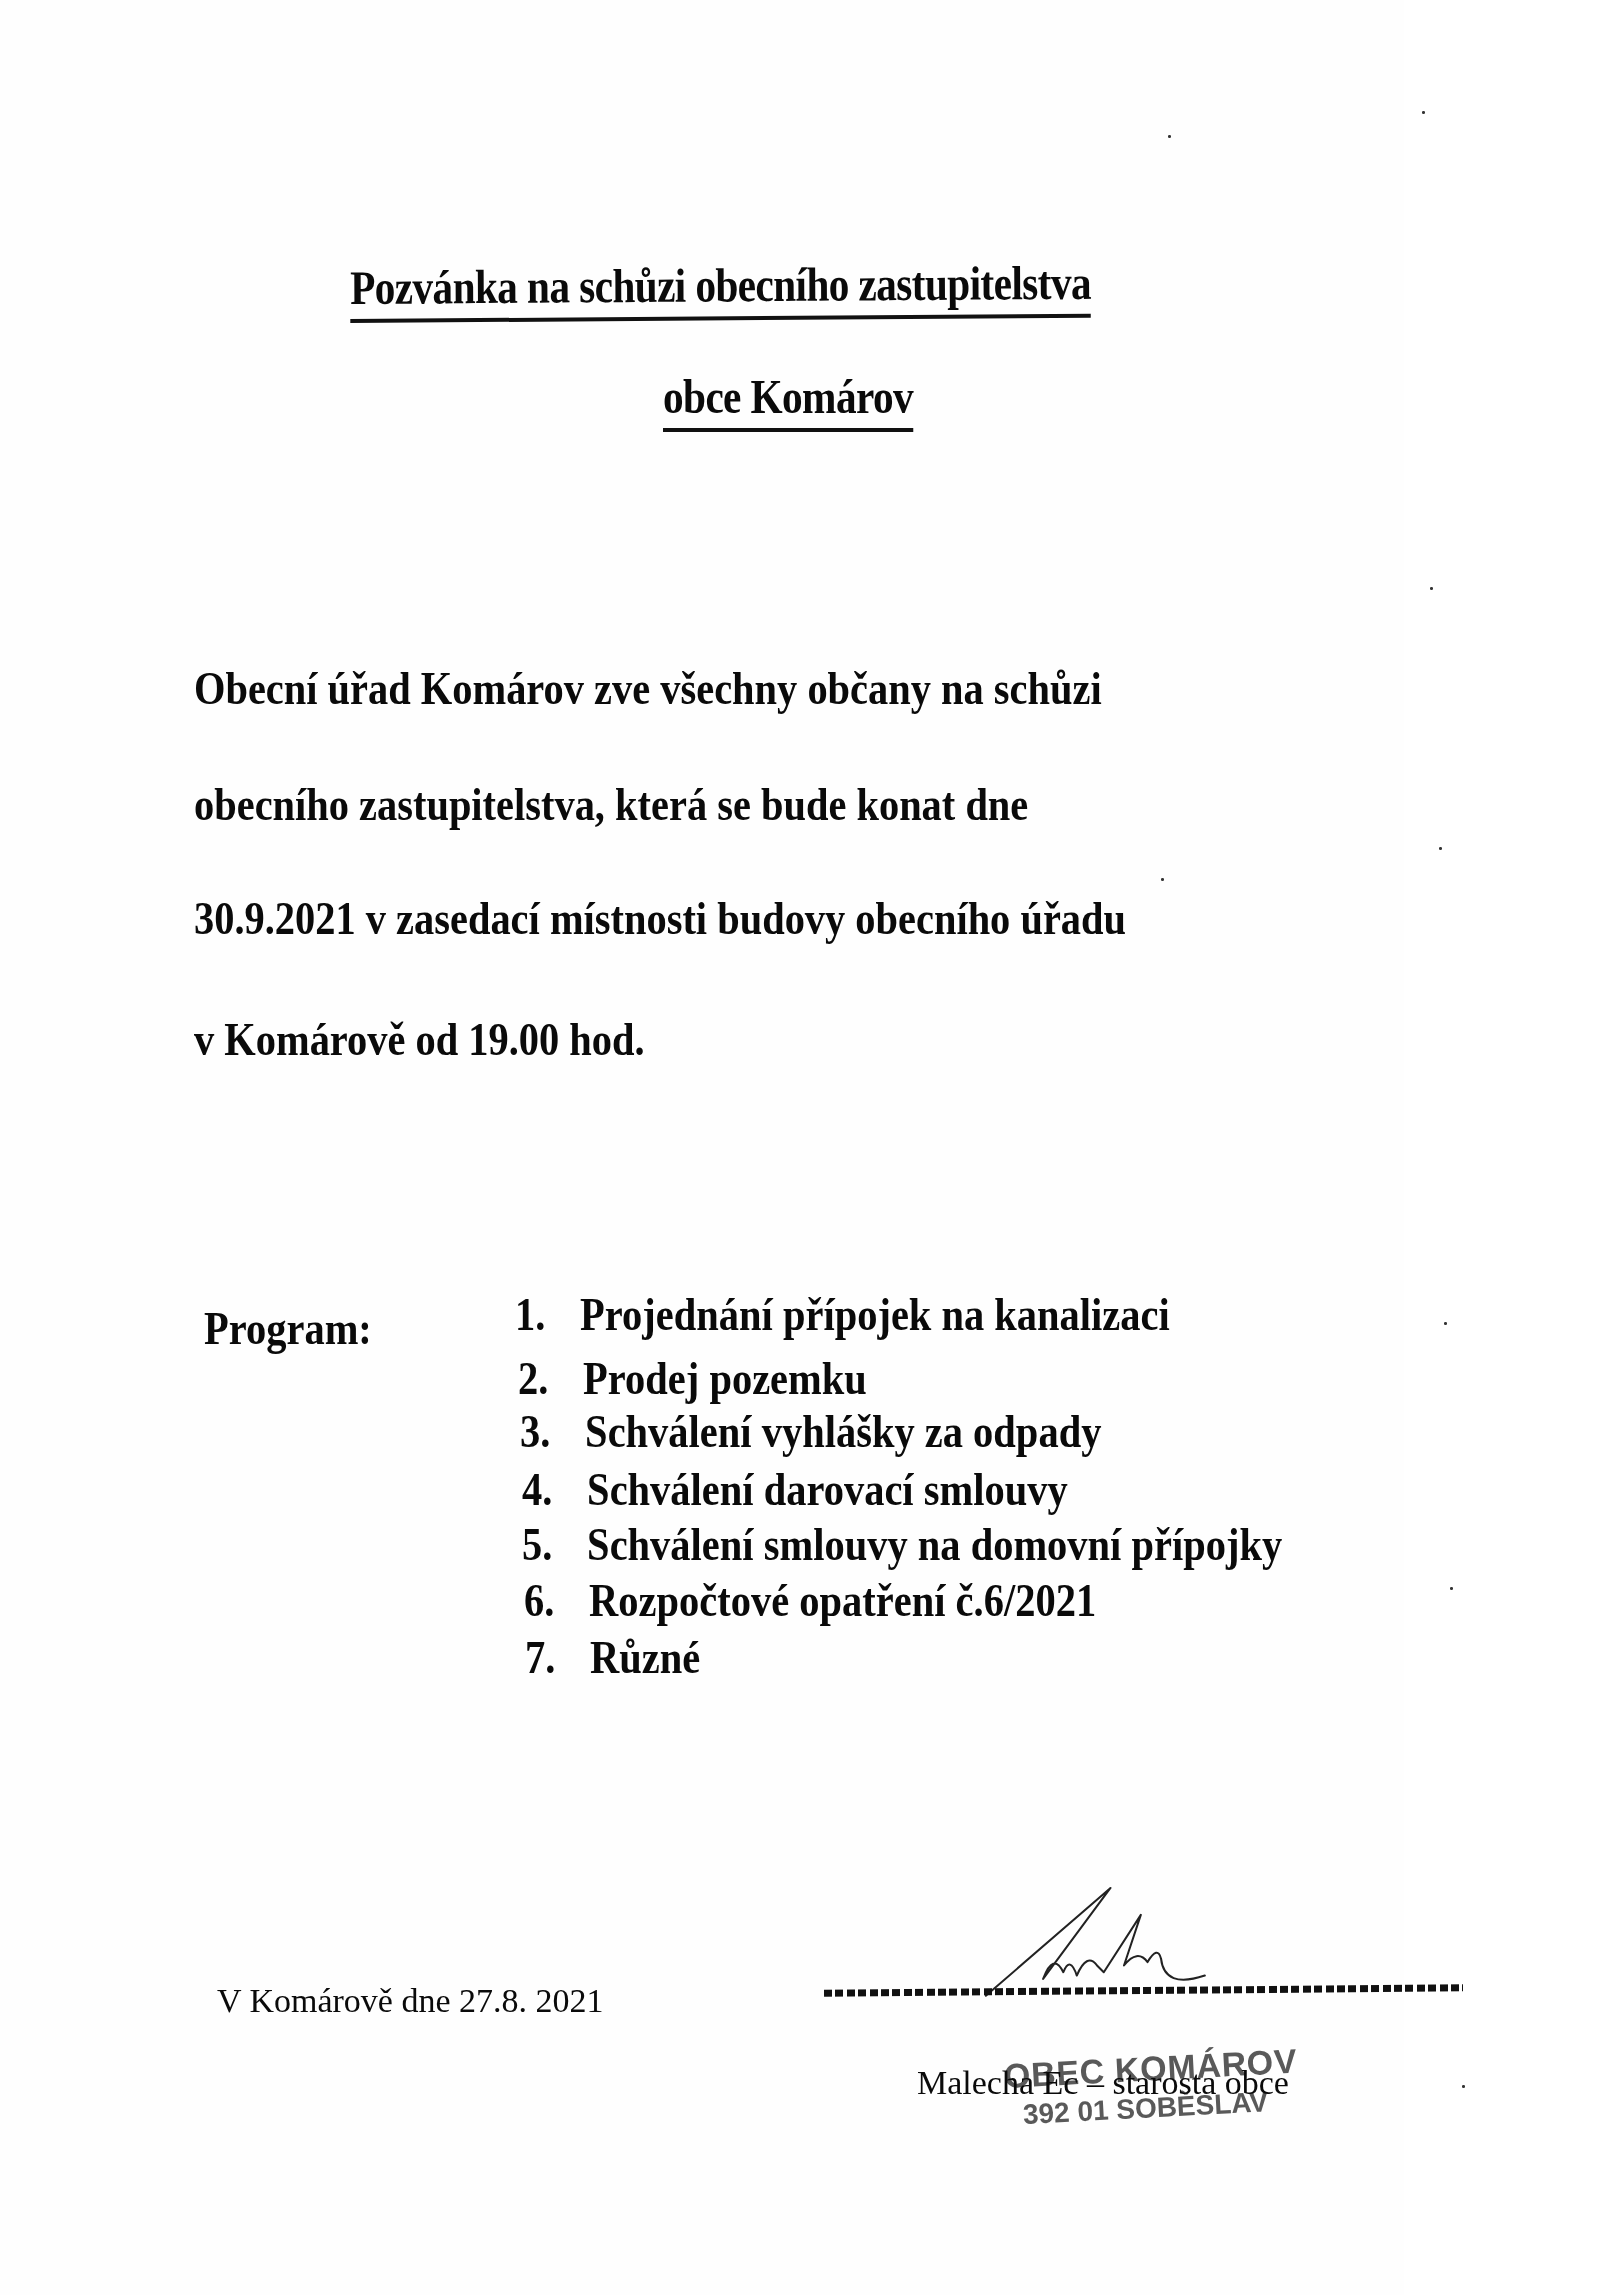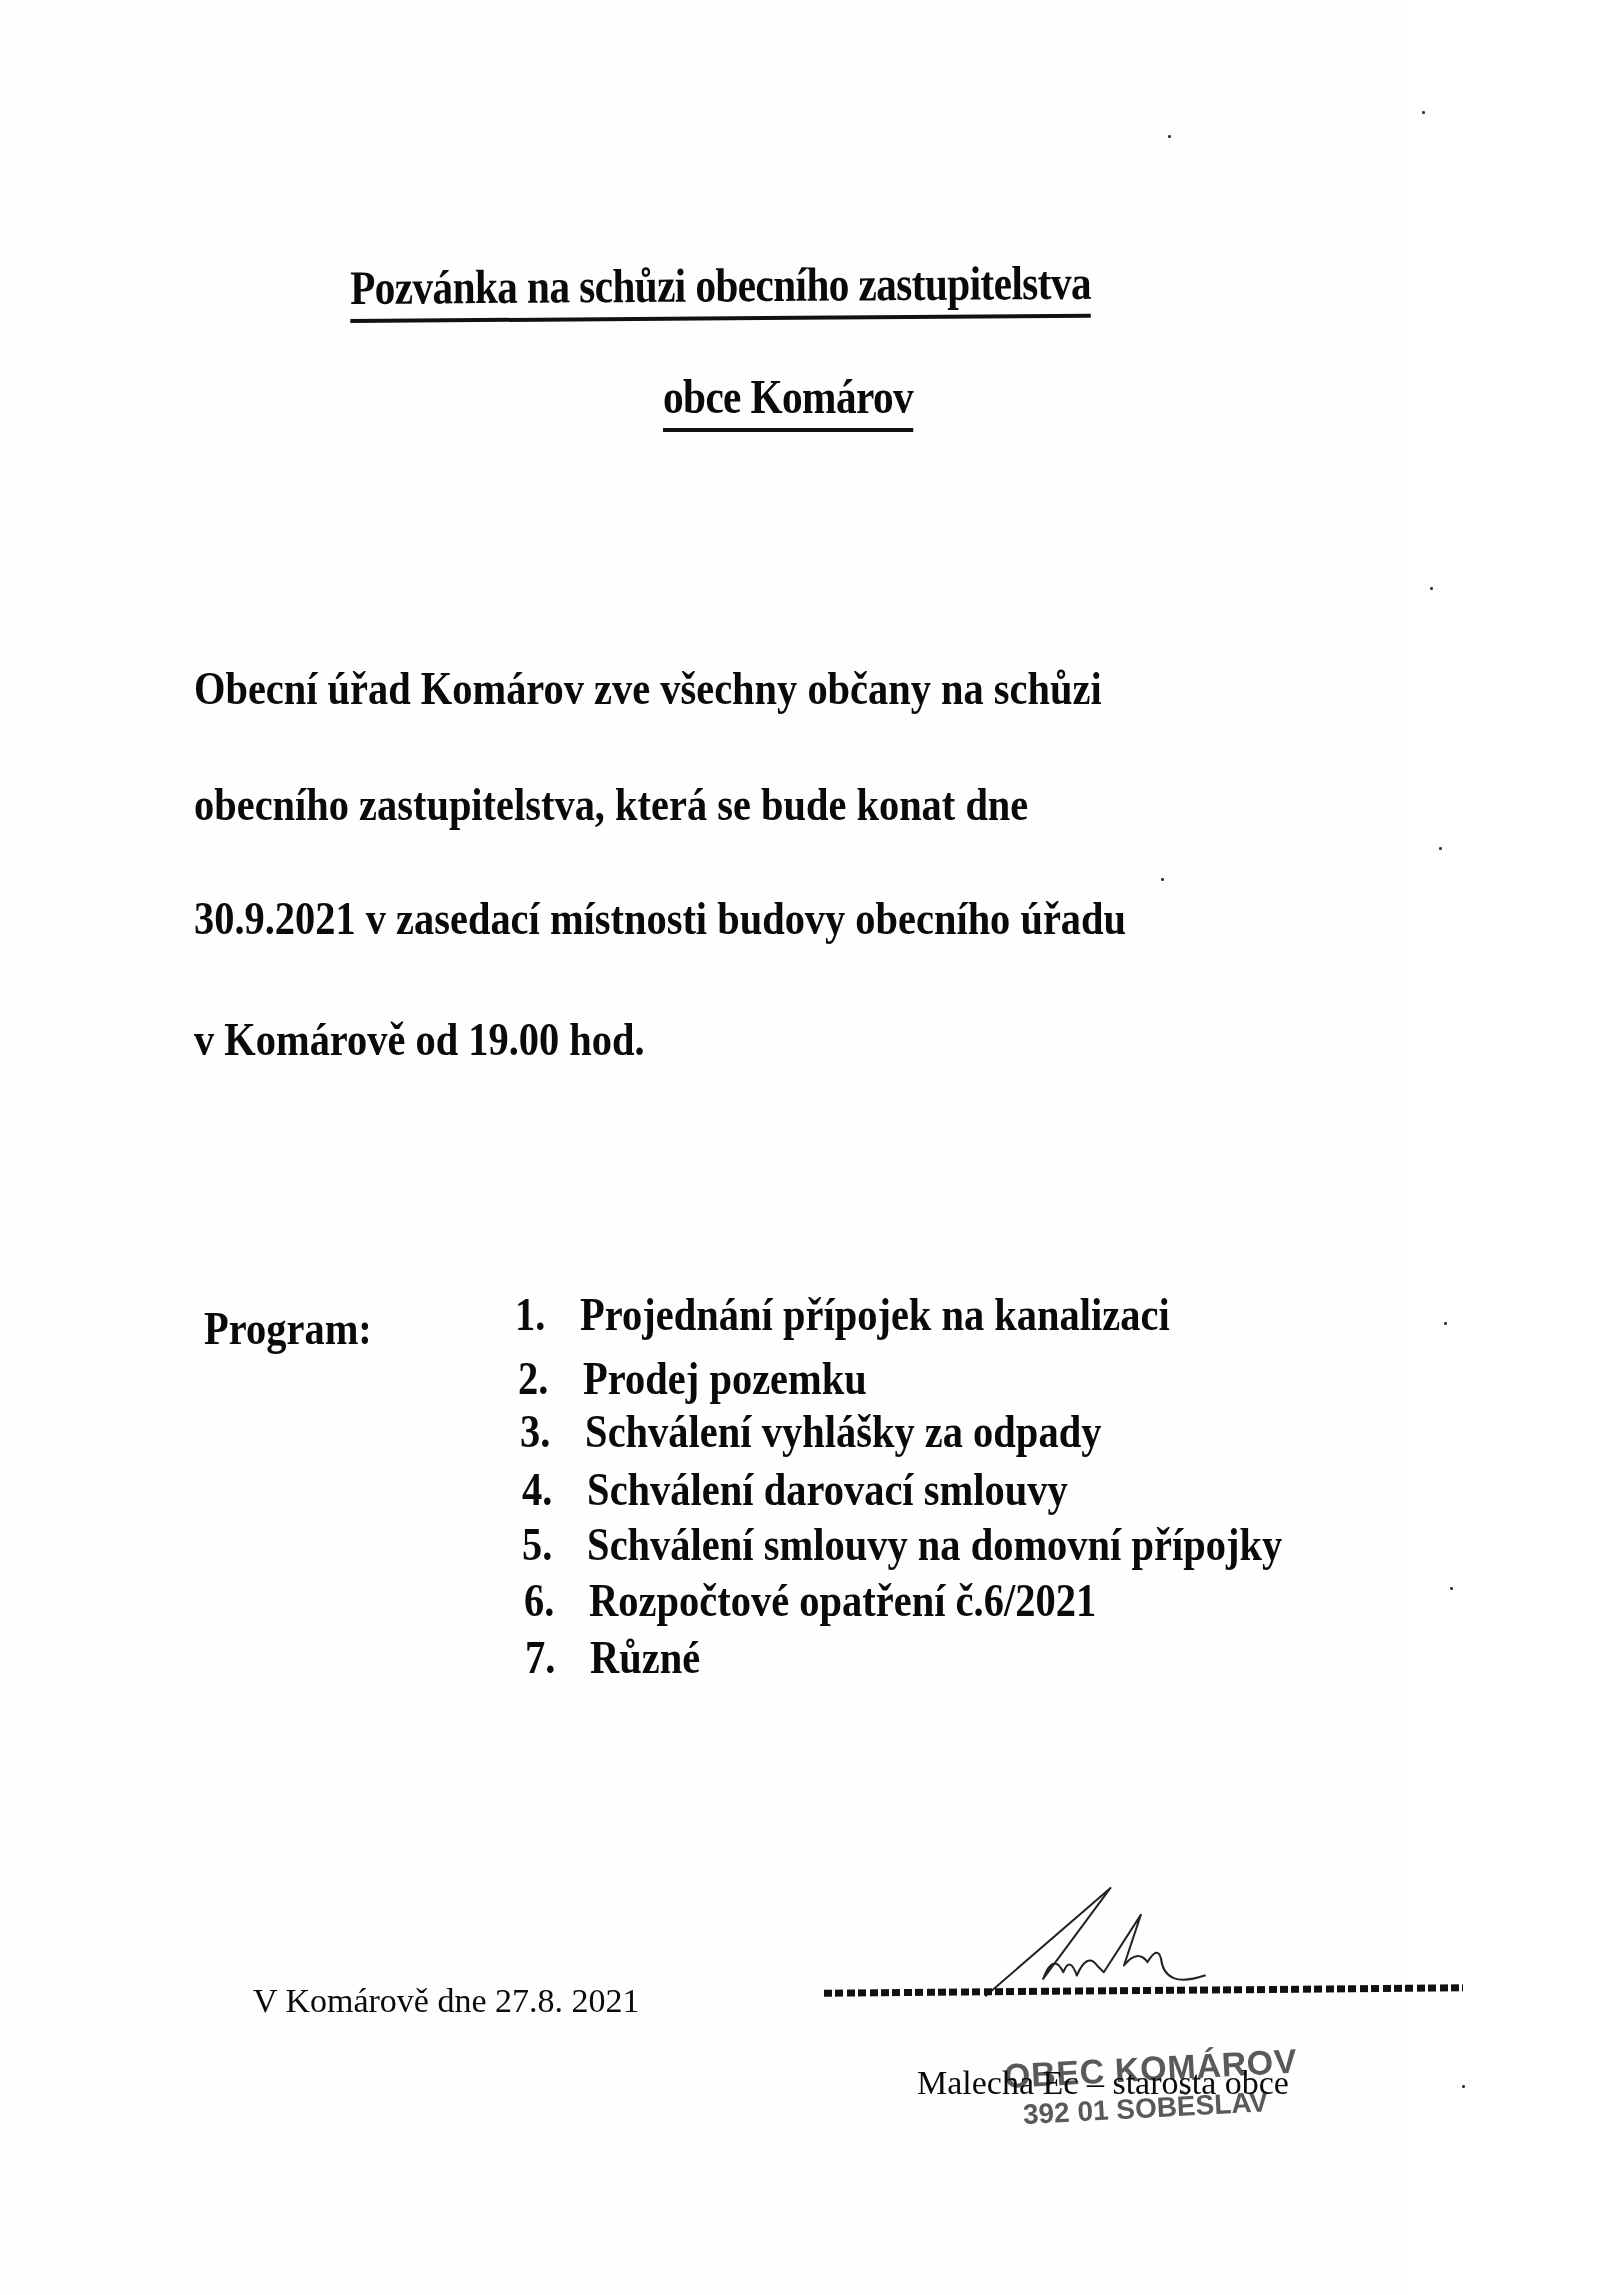--- a/index.html
+++ b/index.html
@@ -91,21 +91,20 @@
   .pi-6 { left: 524px; top: 1578px; }
   .pi-7 { left: 525px; top: 1635px; }
 
   .date-line {
     position: absolute;
     left: 217px;
     top: 1984px;
     font-size: 34px;
     white-space: nowrap;
     line-height: 1;
-    margin-left: 36px;
   }
   .signature {
     position: absolute;
     left: 969px;
     top: 1871px;
     width: 283px;
     height: 135px;
   }
   .sig-dashes {
     position: absolute;

